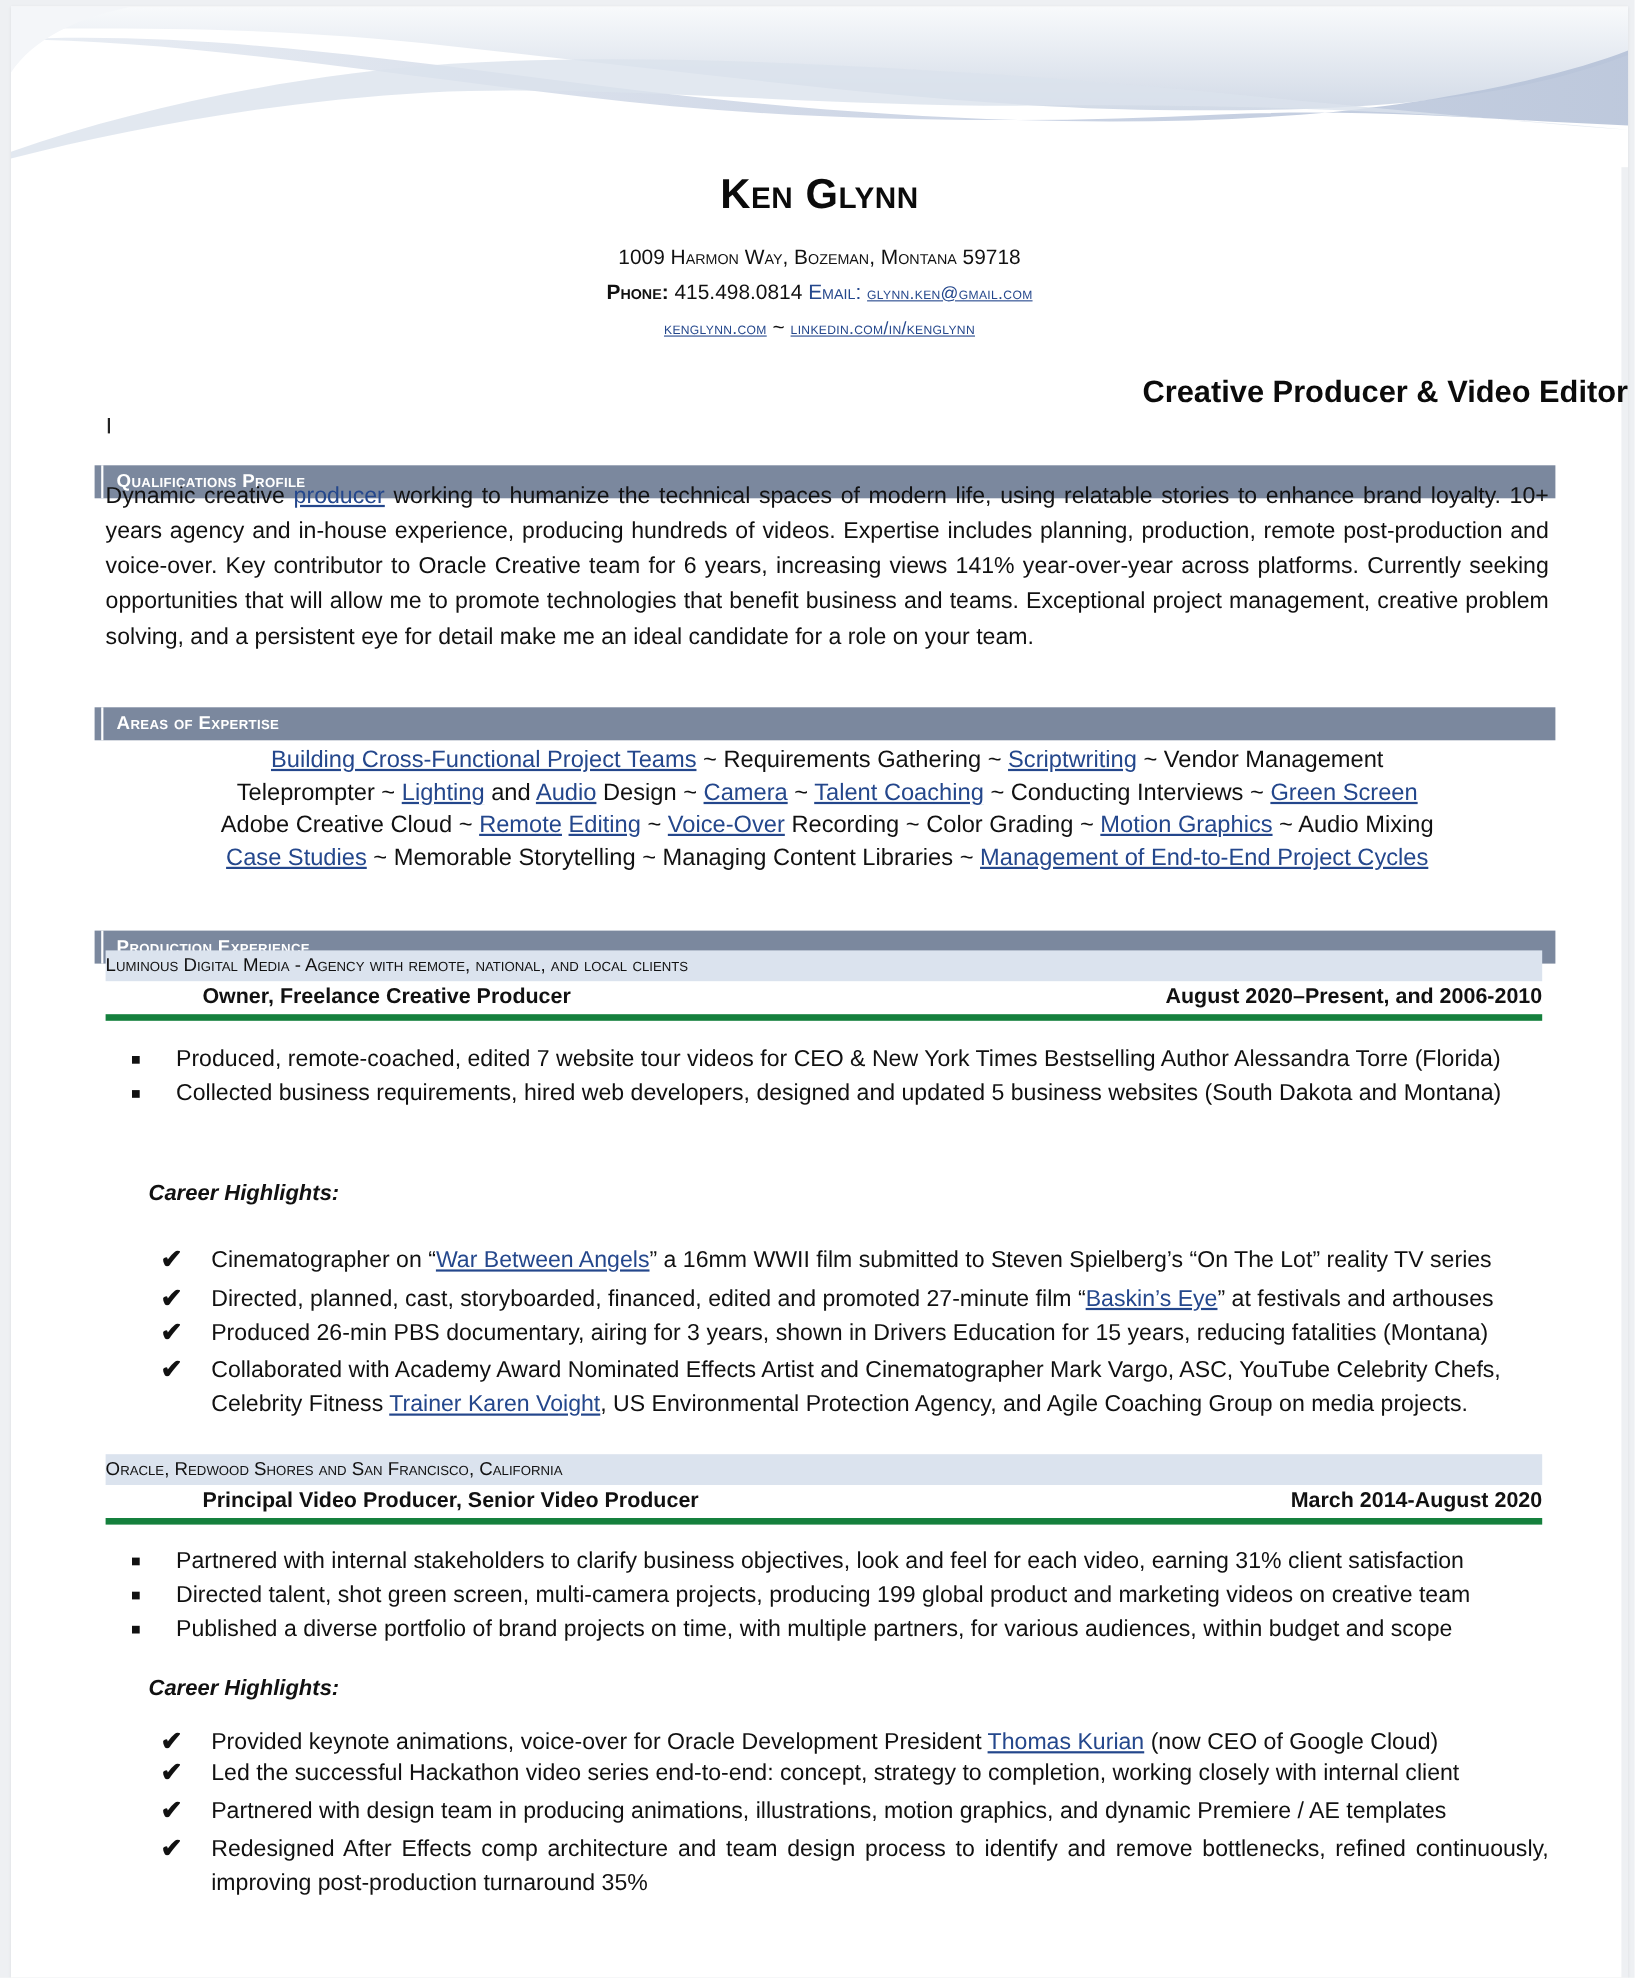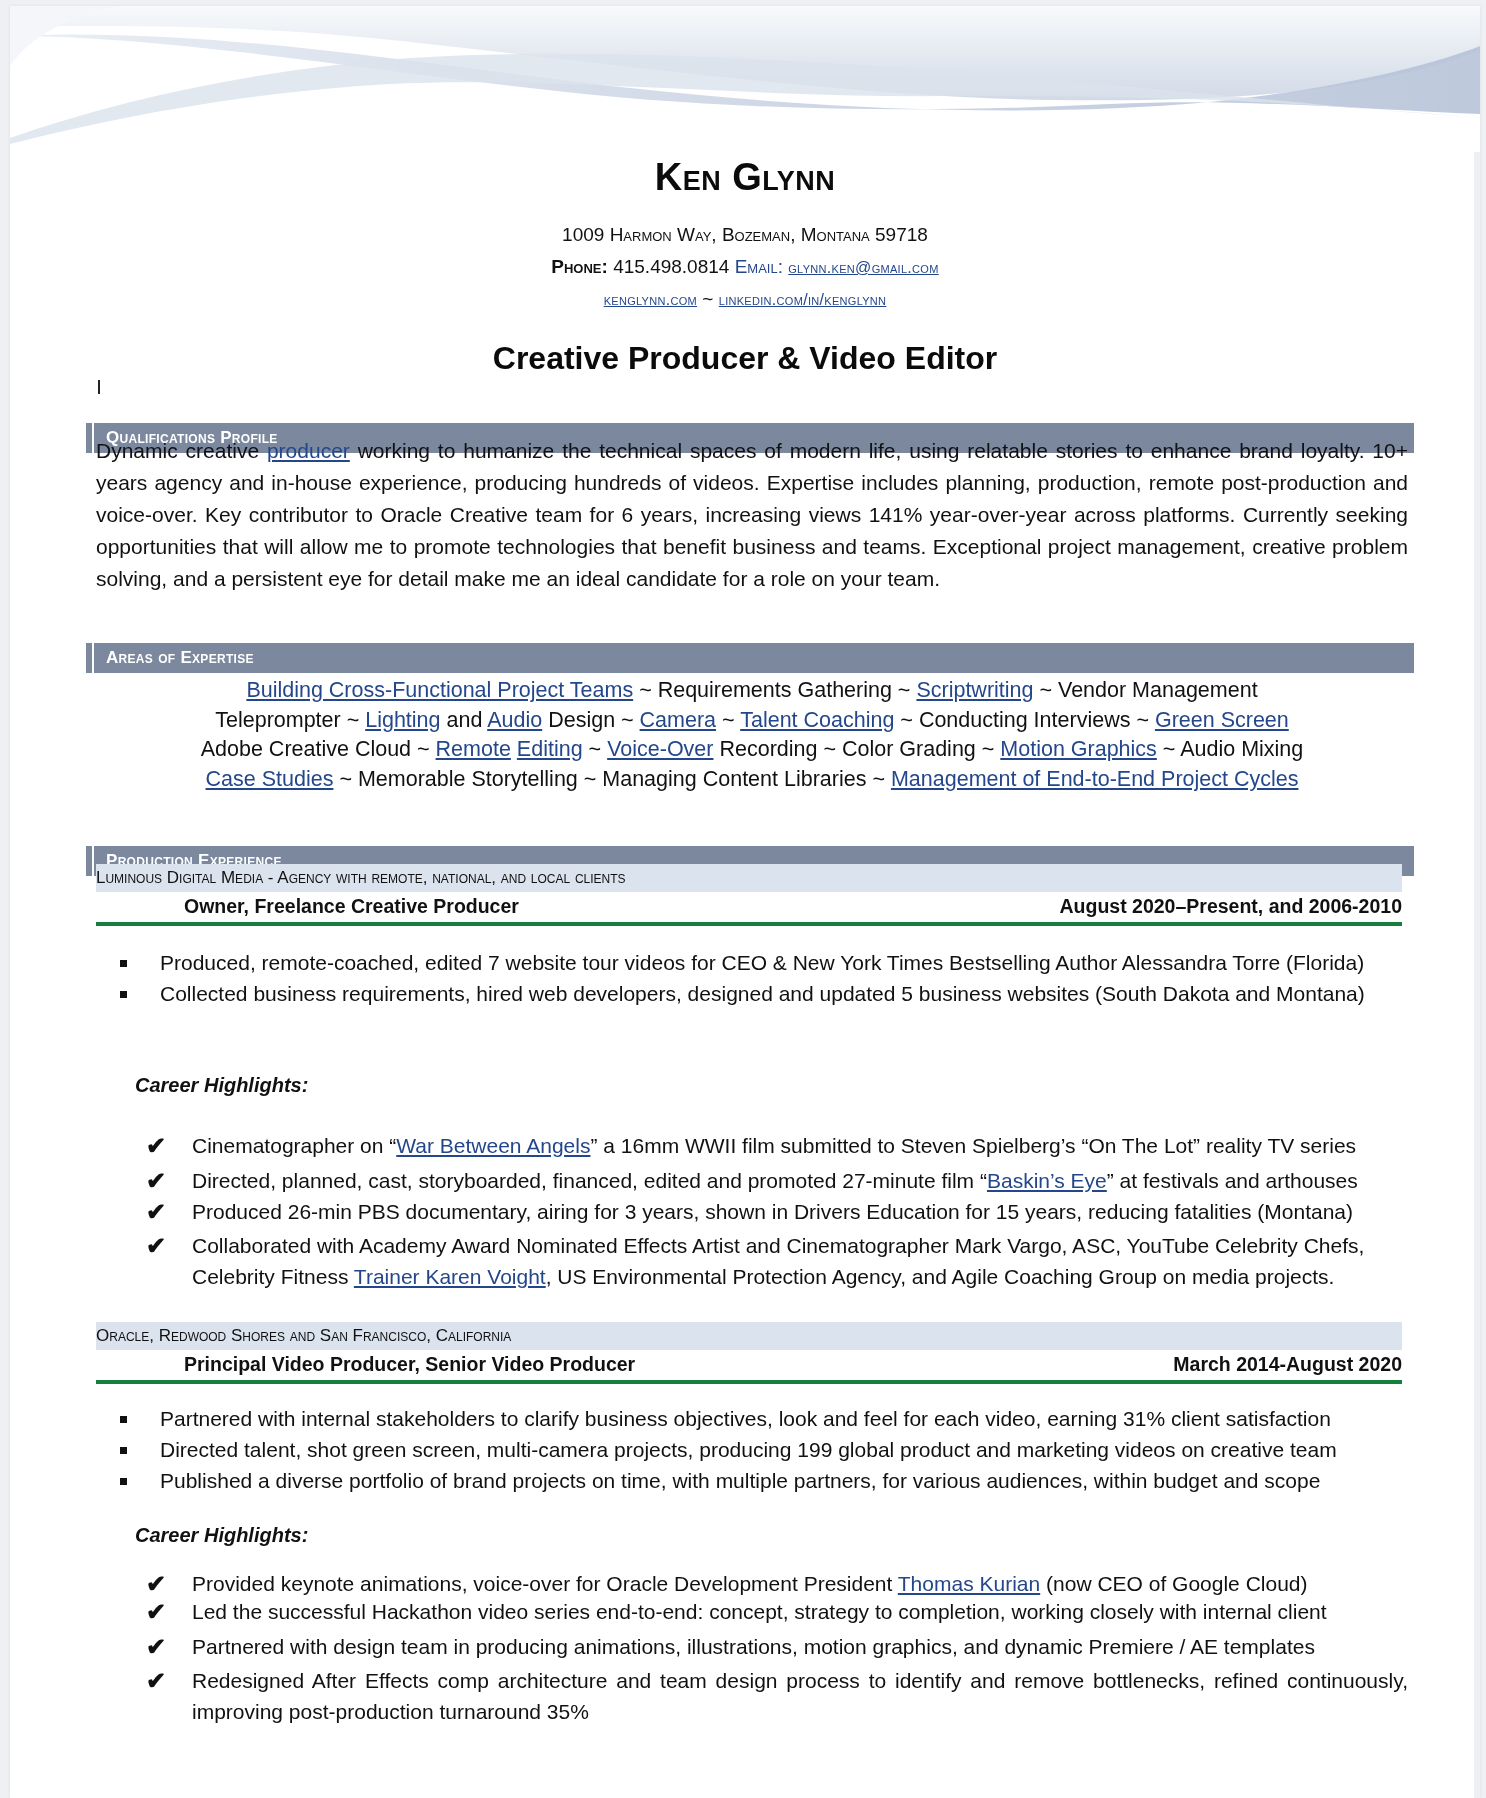--- a/index.html
+++ b/index.html
@@ -33,21 +33,21 @@
   .l1 { top: 218px; }
   .l2 { top: 250px; }
   .l3 { top: 282px; }
   .lbl-b { font-weight: bold; }
   .lbl-blue { font-weight: normal; color: #24478c; }
   a.link { color: #24478c; text-decoration: underline; }
   .small-link { font-size: 16px; letter-spacing: 0.3px; }
 
   .headline {
     position: absolute; left: 0; width: 1470px; top: 334px;
-    text-align: center; font-weight: bold; font-size: 32px; color: #0b0b0b;
+    text-align: right; font-weight: bold; font-size: 28px; color: #0b0b0b;
   }
   .cursor-mark {
     position: absolute; left: 88px; top: 374px; width: 2px; height: 14px; background: #222;
   }
 
   .section-bar {
     position: absolute; left: 76px; width: 1328px; height: 30px;
     background: #7b889e; color: #fff; margin-top: 28px;
   }
   .section-bar::before {
@@ -68,21 +68,21 @@
     font-size: 21.5px; line-height: 29.5px; text-align: center; color: #111;
   }
 
   .company-bar {
     position: absolute; left: 86px; width: 1306px; height: 28px;
     background: #dbe3ee; font-size: 17px; font-variant: small-caps; color: #111;
   }
   .company-bar span { position: absolute; left: 0; top: 4px; }
   .role-row {
     position: absolute; left: 86px; width: 1306px; height: 30px;
-    border-bottom: 4px solid #15803d; font-weight: bold; font-size: 19.5px;
+    border-bottom: 6px solid #15803d; font-weight: bold; font-size: 19.5px;
   }
   .role-row .role { position: absolute; left: 88px; top: 3px; }
   .role-row .dates { position: absolute; right: 0; top: 3px; }
 
   ul.sq { position: absolute; left: 86px; width: 1310px; margin: 0; padding: 0; list-style: none; }
   ul.sq li {
     position: relative; padding-left: 64px; font-size: 21px; line-height: 30px; height: 31px;
   }
   ul.sq li .bullet {
     position: absolute; left: 24px; top: 12px; width: 7px; height: 7px; background: #111;

